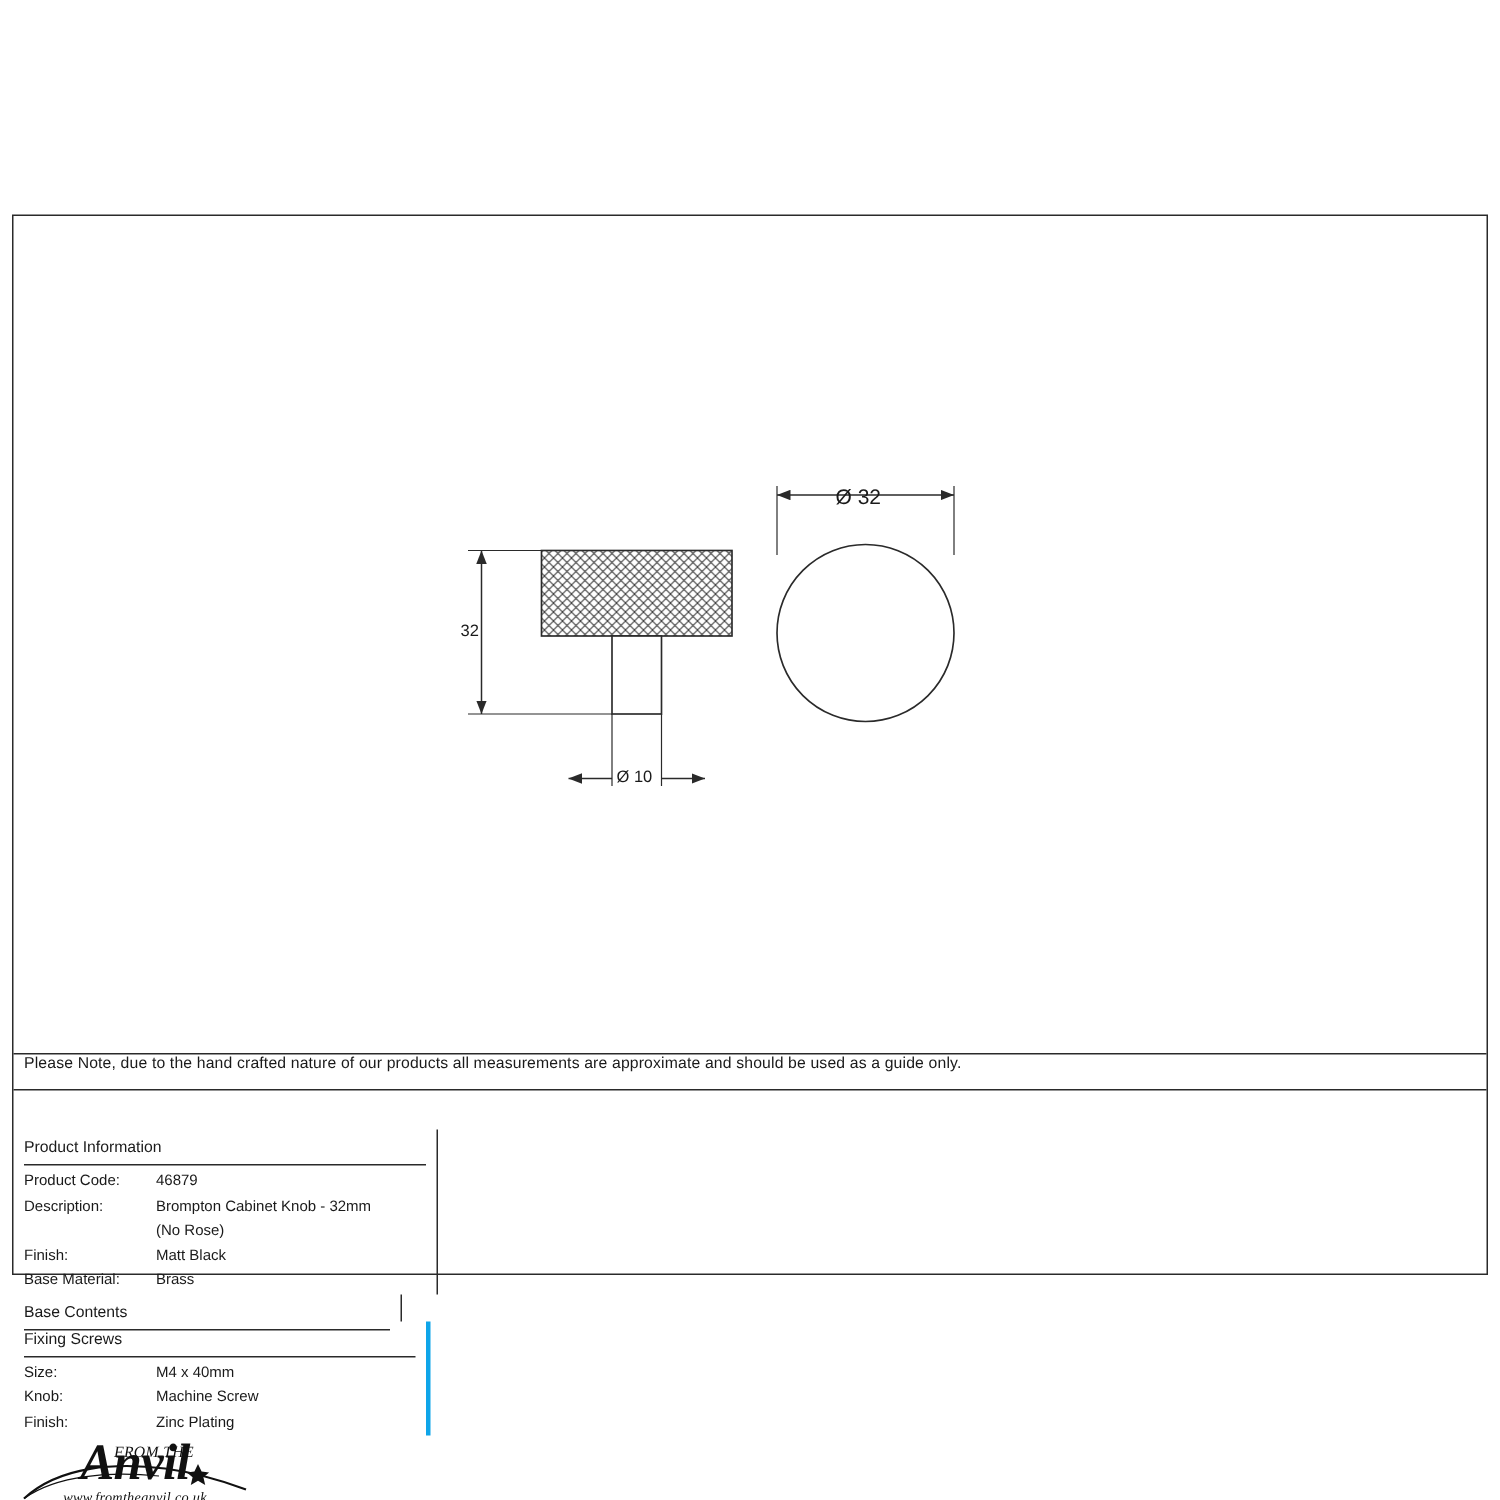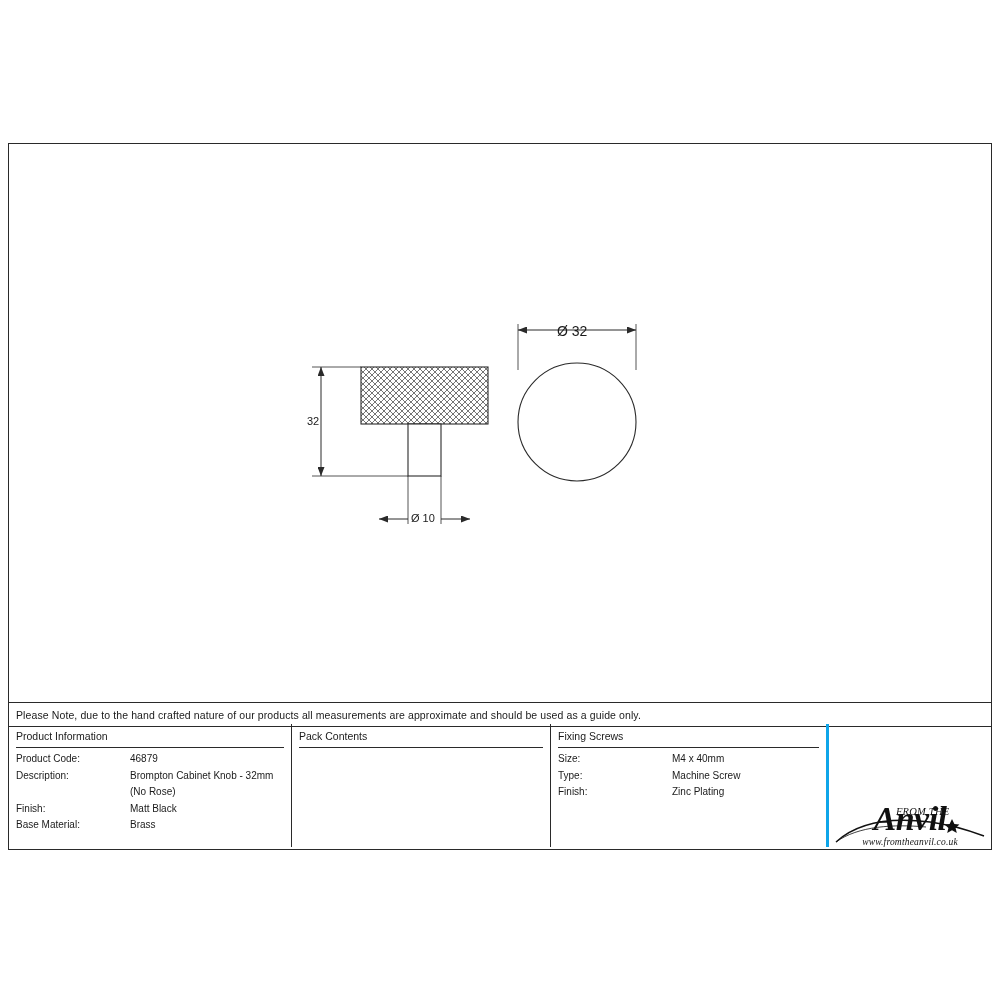--- a/index.html
+++ b/index.html
@@ -39,37 +39,37 @@
   #note-strip {
     position: absolute;
     left: 0;
     top: 558px;
     width: 982px;
     height: 25px;
     border-top: 1px solid #2a2a2a;
     border-bottom: 1px solid #2a2a2a;
     box-sizing: border-box;
     display: flex;
-    align-items: center;
   }
   #note-strip .note-text {
     padding-left: 7px;
     font-size: 10.5px;
     color: #1a1a1a;
     letter-spacing: 0.01em;
   }
 
   
   #info-row {
     position: absolute;
     left: 0;
-    top: 580px;
+    top: 609px;
     width: 982px;
     height: 123px;
     display: flex;
+    flex-direction: column;
   }
   .panel {
     box-sizing: border-box;
     position: relative;
     height: 100%;
   }
   .panel-title {
     font-size: 10.5px;
     padding: 6px 0 0 7px;
     color: #1a1a1a;
@@ -82,21 +82,20 @@
     height: 1px;
     background: #2a2a2a;
   }
   .panel-body {
     padding: 9px 0 0 7px;
     font-size: 10px;
     line-height: 16.5px;
   }
   .kv-row {
     display: flex;
-    gap: 26px;
   }
   .kv-key {
     width: 88px;
     flex: 0 0 88px;
     color: #1a1a1a;
   }
   .kv-val {
     color: #1a1a1a;
   }
   .simple-row {
@@ -237,34 +236,34 @@
           <div class="kv-val">Matt Black</div>
         </div>
         <div class="kv-row">
           <div class="kv-key">Base Material:</div>
           <div class="kv-val">Brass</div>
         </div>
       </div>
     </div>
 
     <div class="panel" id="panel-pack">
-      <div class="panel-title">Pack Contents</div>
+      <div class="panel-title">Base Contents</div>
       <div class="panel-title-underline"></div>
     </div>
 
     <div class="panel" id="panel-screws">
       <div class="panel-title">Fixing Screws</div>
       <div class="panel-title-underline"></div>
       <div class="panel-body">
         <div class="kv-row">
           <div class="kv-key">Size:</div>
           <div class="kv-val">M4 x 40mm</div>
         </div>
         <div class="kv-row">
-          <div class="kv-key">Type:</div>
+          <div class="kv-key">Knob:</div>
           <div class="kv-val">Machine Screw</div>
         </div>
         <div class="kv-row">
           <div class="kv-key">Finish:</div>
           <div class="kv-val">Zinc Plating</div>
         </div>
       </div>
     </div>
 
     <div class="panel" id="panel-logo">

